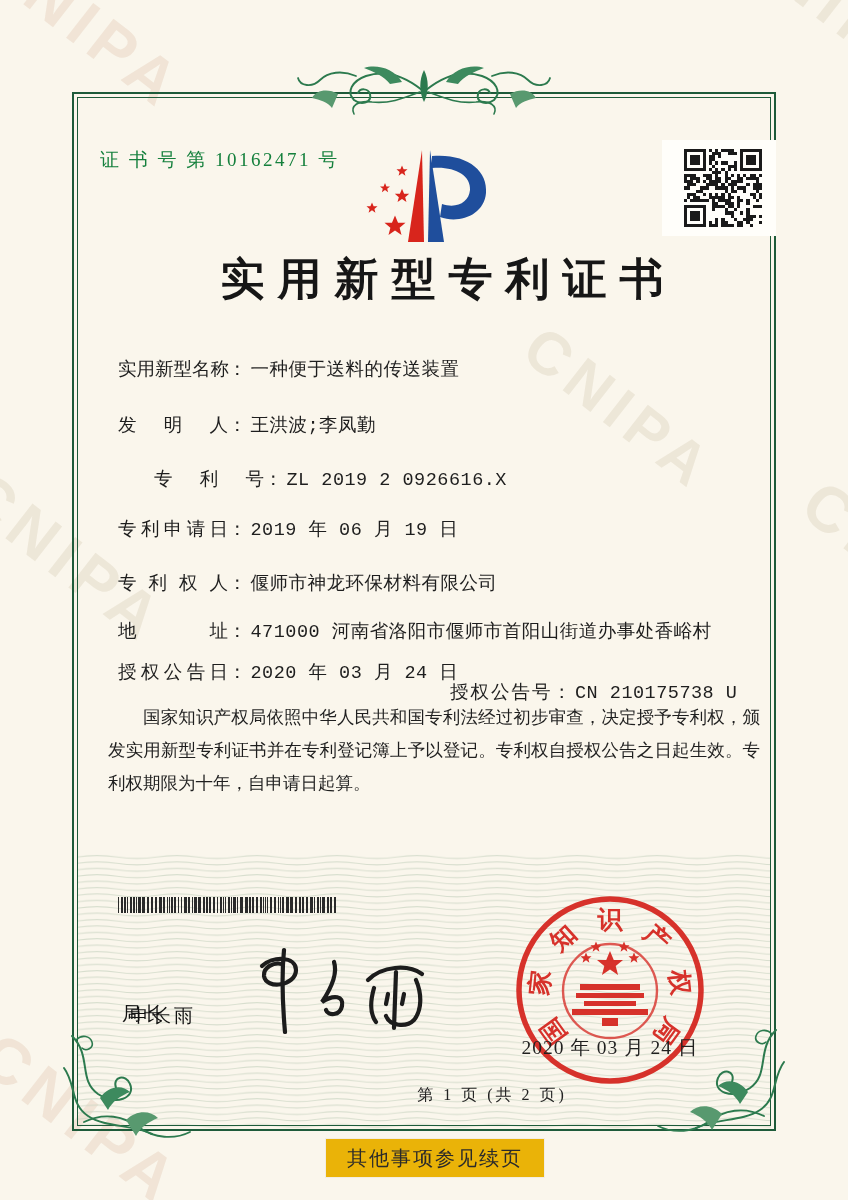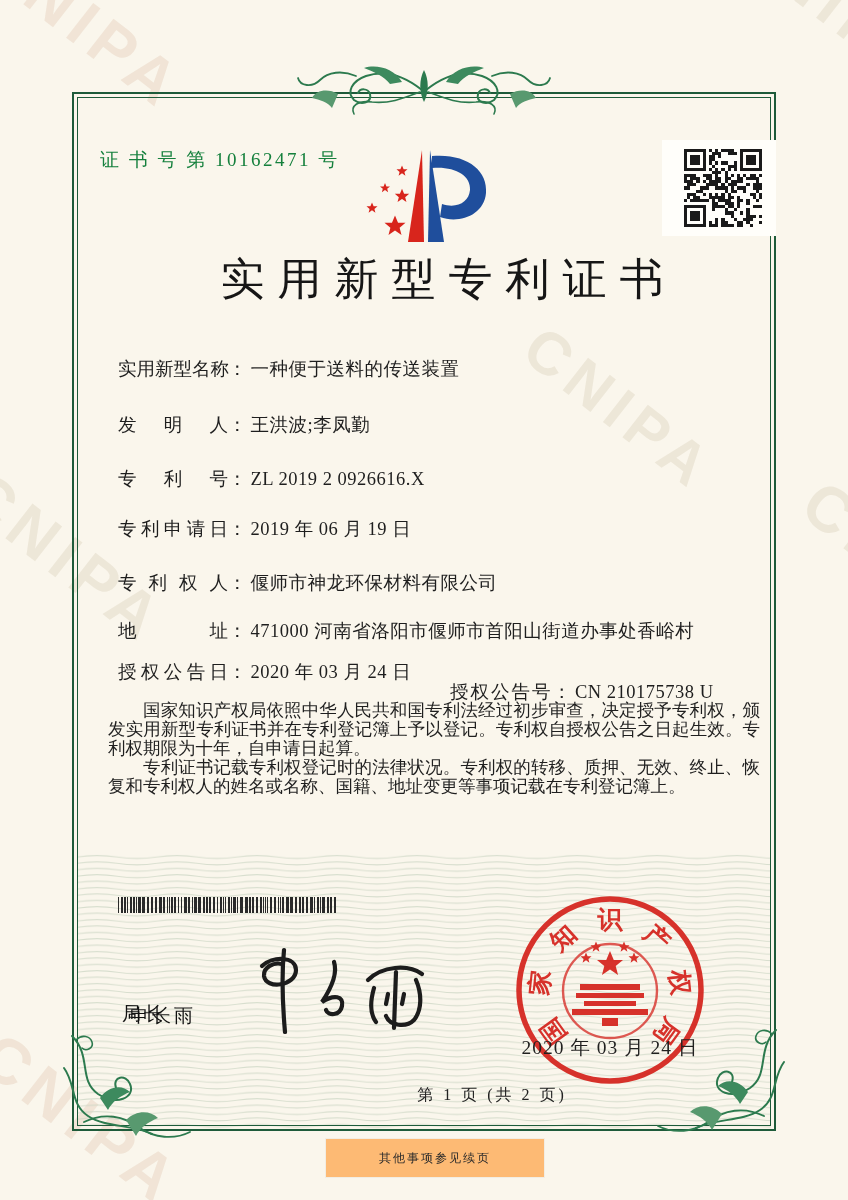--- a/index.html
+++ b/index.html
@@ -21,43 +21,43 @@
   }
   .frame-inner { position:absolute; left:3px; top:3px; right:3px; bottom:3px; border:1px solid #1e5b3a; }
   .waves { position:absolute; left:77px; top:854px; width:694px; height:275px; }
   .ornament { position:absolute; }
   .cert-number { position:absolute; left:100px; top:147px; font-size:19px; letter-spacing:2.5px; color:#15803d; }
   .logo { position:absolute; left:344px; top:140px; width:170px; height:114px; }
   .qr-patch { position:absolute; left:662px; top:140px; width:114px; height:96px; background:#fffefa; }
   .qr { position:absolute; left:684px; top:149px; width:78px; height:78px; }
   .title {
     position:absolute; left:72px; top:250px; width:704px; text-align:center;
-    font-size:44px; font-weight:normal; letter-spacing:13px; text-indent:13px; color:#161616;padding-left:36px;
+    font-size:44px; font-weight:bold; letter-spacing:13px; text-indent:13px; color:#161616;padding-left:36px;
   }
   .field-row { position:absolute; left:118px; width:600px; height:26px; font-size:18.5px; color:#1e1e1e; white-space:nowrap; }
   .field-label {
     display:inline-block; width:110px; vertical-align:top;
     text-align:justify; text-align-last:justify;
   }
   .field-colon { display:inline-block; margin-right:4px; }
-  .field-value { letter-spacing:0.5px; }
+  .field-value { letter-spacing:0.5px;font-family:Liberation Mono, monospace; }
   .pair2 { position:absolute; left:332px; top:0;margin-top:20px; }
   .pair2 .field-label { width:auto; text-align:left; text-align-last:auto; letter-spacing:2px; }
-  .body-text { position:absolute; left:108px; top:701px; width:652px; font-size:17.5px; line-height:19px; text-align:justify; color:#1f1f1f; }
+  .body-text { position:absolute; left:108px; top:701px; width:652px; font-size:17.5px; line-height:33px; text-align:justify; color:#1f1f1f; }
   .body-text p { text-indent:2em; }
   .barcode { position:absolute; left:118px; top:897px; }
   .signer-title { position:absolute; left:122px; top:969px; font-size:19px; letter-spacing:3px; color:#111;margin-top:32px; }
   .signer-name  { position:absolute; left:122px; top:1003px; font-size:19px; letter-spacing:3px; color:#111;margin-left:8px; }
   .signature-svg { position:absolute; left:238px; top:936px; width:210px; height:105px; }
   .seal { position:absolute; left:512px; top:892px; width:196px; height:196px; opacity:0.94; }
   .page-footer { position:absolute; left:72px; top:1085px; width:840px; text-align:center; font-size:16px; letter-spacing:3px; color:#222; }
   .note-box {
     position:absolute; left:326px; top:1139px; width:218px; height:38px;
-    background:#fdba74; box-shadow:0 0 0 1px rgba(120,110,80,0.06);
-    text-align:center; line-height:38px; font-size:12px; letter-spacing:2px; color:#2a2a2a;
+    background:#eab308; box-shadow:0 0 0 1px rgba(120,110,80,0.06);
+    text-align:center; line-height:38px; font-size:20px; letter-spacing:2px; color:#2a2a2a;
   }
 </style>
 </head>
 <body>
 
 <div class="page">
 
   <svg width="0" height="0" style="position:absolute">
     <defs>
       <path id="star" d="M0,-10 L2.9,-3.1 L10,-3.1 L4.4,1.6 L6.2,8.5 L0,4.2 L-6.2,8.5 L-4.4,1.6 L-10,-3.1 L-2.9,-3.1 Z" fill="currentColor"></path>
@@ -442,42 +442,41 @@
     </svg>
 
   <div class="title">实用新型专利证书</div>
 
   <div class="field-row" style="top:356px;">
     <span class="field-label">实用新型名称</span><span class="field-colon">：</span><span class="field-value">一种便于送料的传送装置</span>
   </div>
   <div class="field-row" style="top:412px;">
     <span class="field-label">发明人</span><span class="field-colon">：</span><span class="field-value">王洪波;李凤勤</span>
   </div>
-  <div class="field-row" style="top:466px;">
+  <div class="field-row" style="top:466px;margin-left:36px;">
     <span class="field-label">专利号</span><span class="field-colon">：</span><span class="field-value">ZL 2019 2 0926616.X</span>
   </div>
   <div class="field-row" style="top:516px;">
     <span class="field-label">专利申请日</span><span class="field-colon">：</span><span class="field-value">2019 年 06 月 19 日</span>
   </div>
   <div class="field-row" style="top:570px;">
     <span class="field-label">专利权人</span><span class="field-colon">：</span><span class="field-value">偃师市神龙环保材料有限公司</span>
   </div>
   <div class="field-row" style="top:618px;">
     <span class="field-label">地址</span><span class="field-colon">：</span><span class="field-value">471000 河南省洛阳市偃师市首阳山街道办事处香峪村</span>
   </div>
   <div class="field-row" style="top:659px;">
     <span class="field-label">授权公告日</span><span class="field-colon">：</span><span class="field-value">2020 年 03 月 24 日</span>
     <span class="pair2">
       <span class="field-label">授权公告号</span><span class="field-colon">：</span><span class="field-value">CN 210175738 U</span>
     </span>
   </div>
 
   <div class="body-text">
     <p>国家知识产权局依照中华人民共和国专利法经过初步审查，决定授予专利权，颁发实用新型专利证书并在专利登记簿上予以登记。专利权自授权公告之日起生效。专利权期限为十年，自申请日起算。</p>
-    <p>专利证书记载专利权登记时的法律状况。专利权的转移、质押、无效、终止、恢复和专利权人的姓名或名称、国籍、地址变更等事项记载在专利登记簿上。</p>
   </div>
 
   <svg class="barcode" id="barcode-svg" width="222" height="16">
       <rect x="0" y="0" width="1" height="16" fill="#2a2a2a"></rect>
       <rect x="3" y="0" width="2" height="16" fill="#2a2a2a"></rect>
       <rect x="6" y="0" width="2" height="16" fill="#2a2a2a"></rect>
       <rect x="9" y="0" width="1" height="16" fill="#2a2a2a"></rect>
       <rect x="12" y="0" width="2" height="16" fill="#2a2a2a"></rect>
       <rect x="15" y="0" width="2" height="16" fill="#2a2a2a"></rect>
       <rect x="18" y="0" width="1" height="16" fill="#2a2a2a"></rect>

